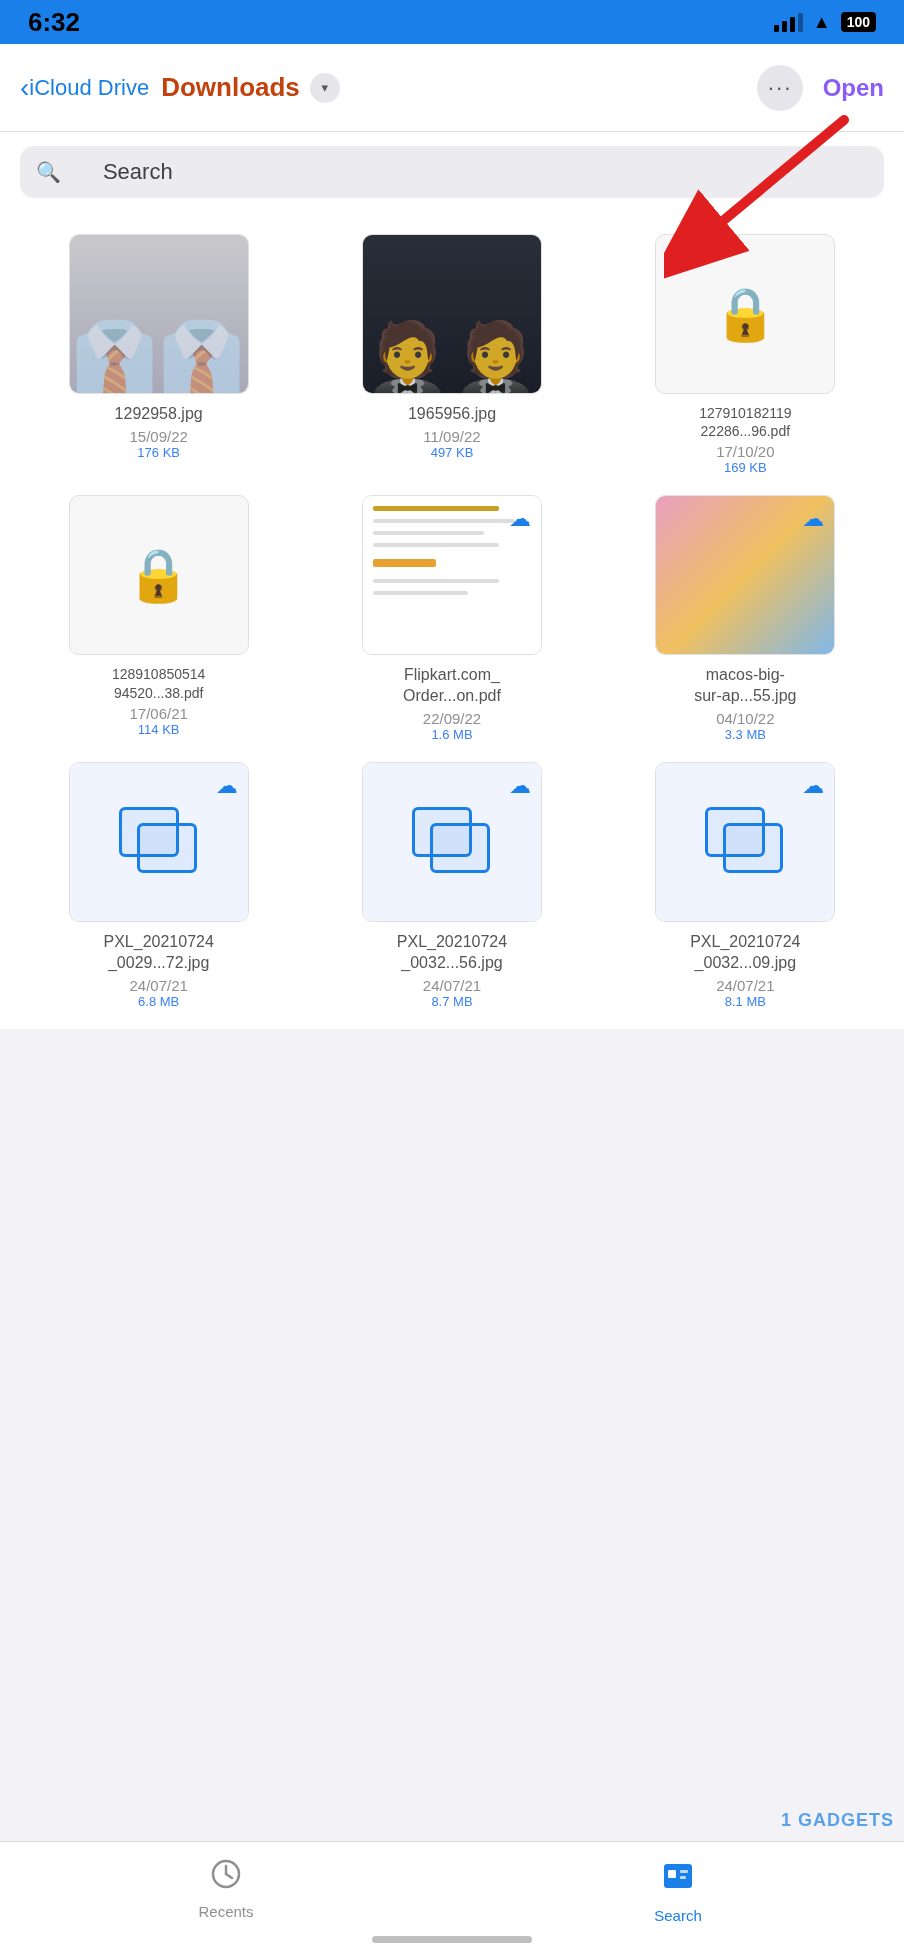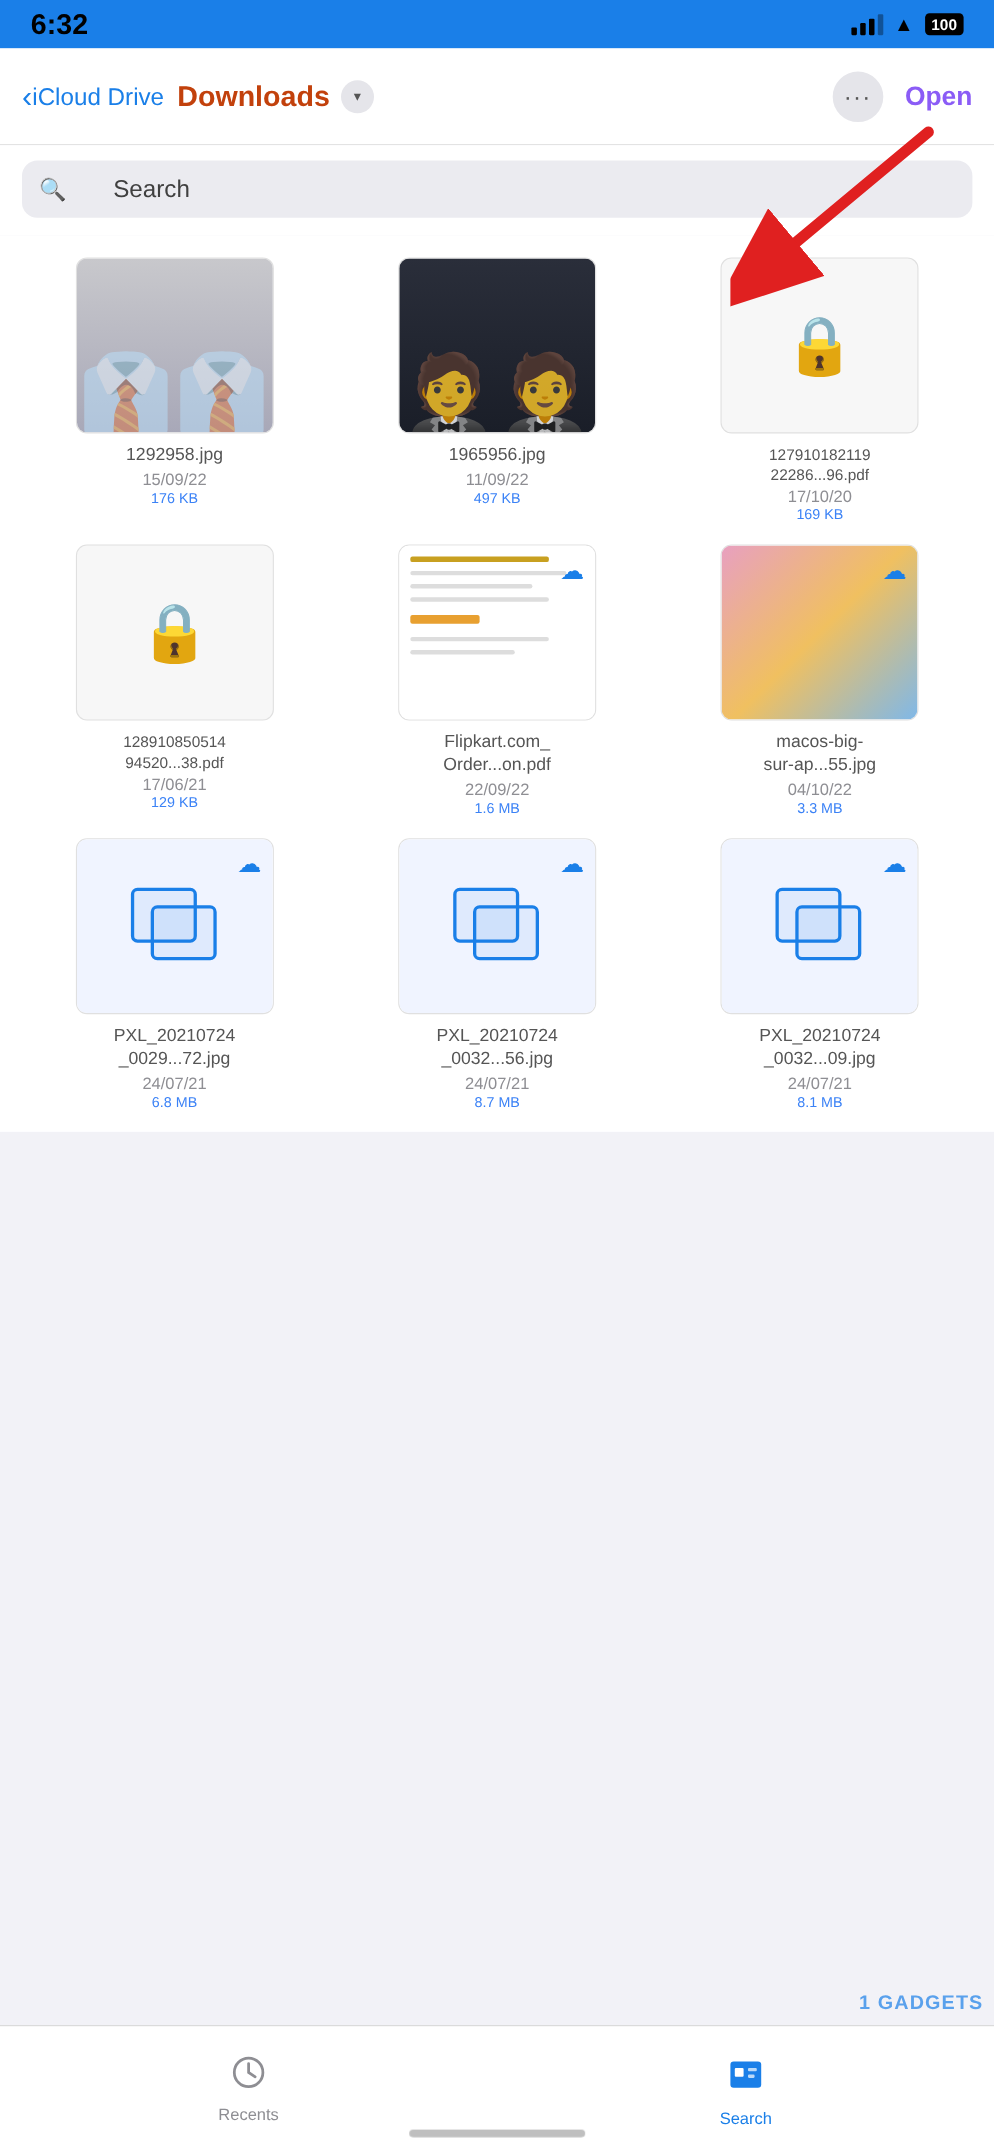--- a/index.html
+++ b/index.html
@@ -249,21 +249,21 @@
     .tab-bar {
       position: fixed;
       bottom: 0;
       left: 0;
       width: 904px;
       background: rgba(255,255,255,0.97);
       border-top: 1px solid #d8d8d8;
       height: 110px;
       display: flex;
       align-items: flex-start;
-      padding-top: 26px;
+      padding-top: 16px;
       z-index: 200;
     }
     .tab-item {
       flex: 1;
       display: flex;
       flex-direction: column;
       align-items: center;
       gap: 6px;
       cursor: pointer;
     }
@@ -409,21 +409,21 @@
       <span class="file-date">17/10/20</span>
       <span class="file-size">169 KB</span>
     </div>
 
     <div class="file-item">
       <div class="file-thumb">
         <span class="lock-icon">🔒</span>
       </div>
       <span class="file-name" style="font-size:14px;">128910850514<br>94520...38.pdf</span>
       <span class="file-date">17/06/21</span>
-      <span class="file-size">129 KB</span>
+      <span class="file-size">114 KB</span>
     </div>
 
     <div class="file-item">
       <div class="file-thumb" style="background:#fff;">
         <span class="cloud-icon-small" style="position:absolute;top:10px;right:10px;font-size:22px;color:#1a7fe8;">☁</span>
         <div class="flipkart-thumb">
           <div class="flipkart-line" style="width:80%; height:5px; background:#c8a020; border-radius:2px;"></div>
           <div class="flipkart-line thin" style="width:90%; height:4px; background:#ddd; margin-top:4px;"></div>
           <div class="flipkart-line thin" style="width:70%; height:4px; background:#ddd; margin-top:4px;"></div>
           <div class="flipkart-line thin" style="width:80%; height:4px; background:#ddd; margin-top:4px;"></div>

